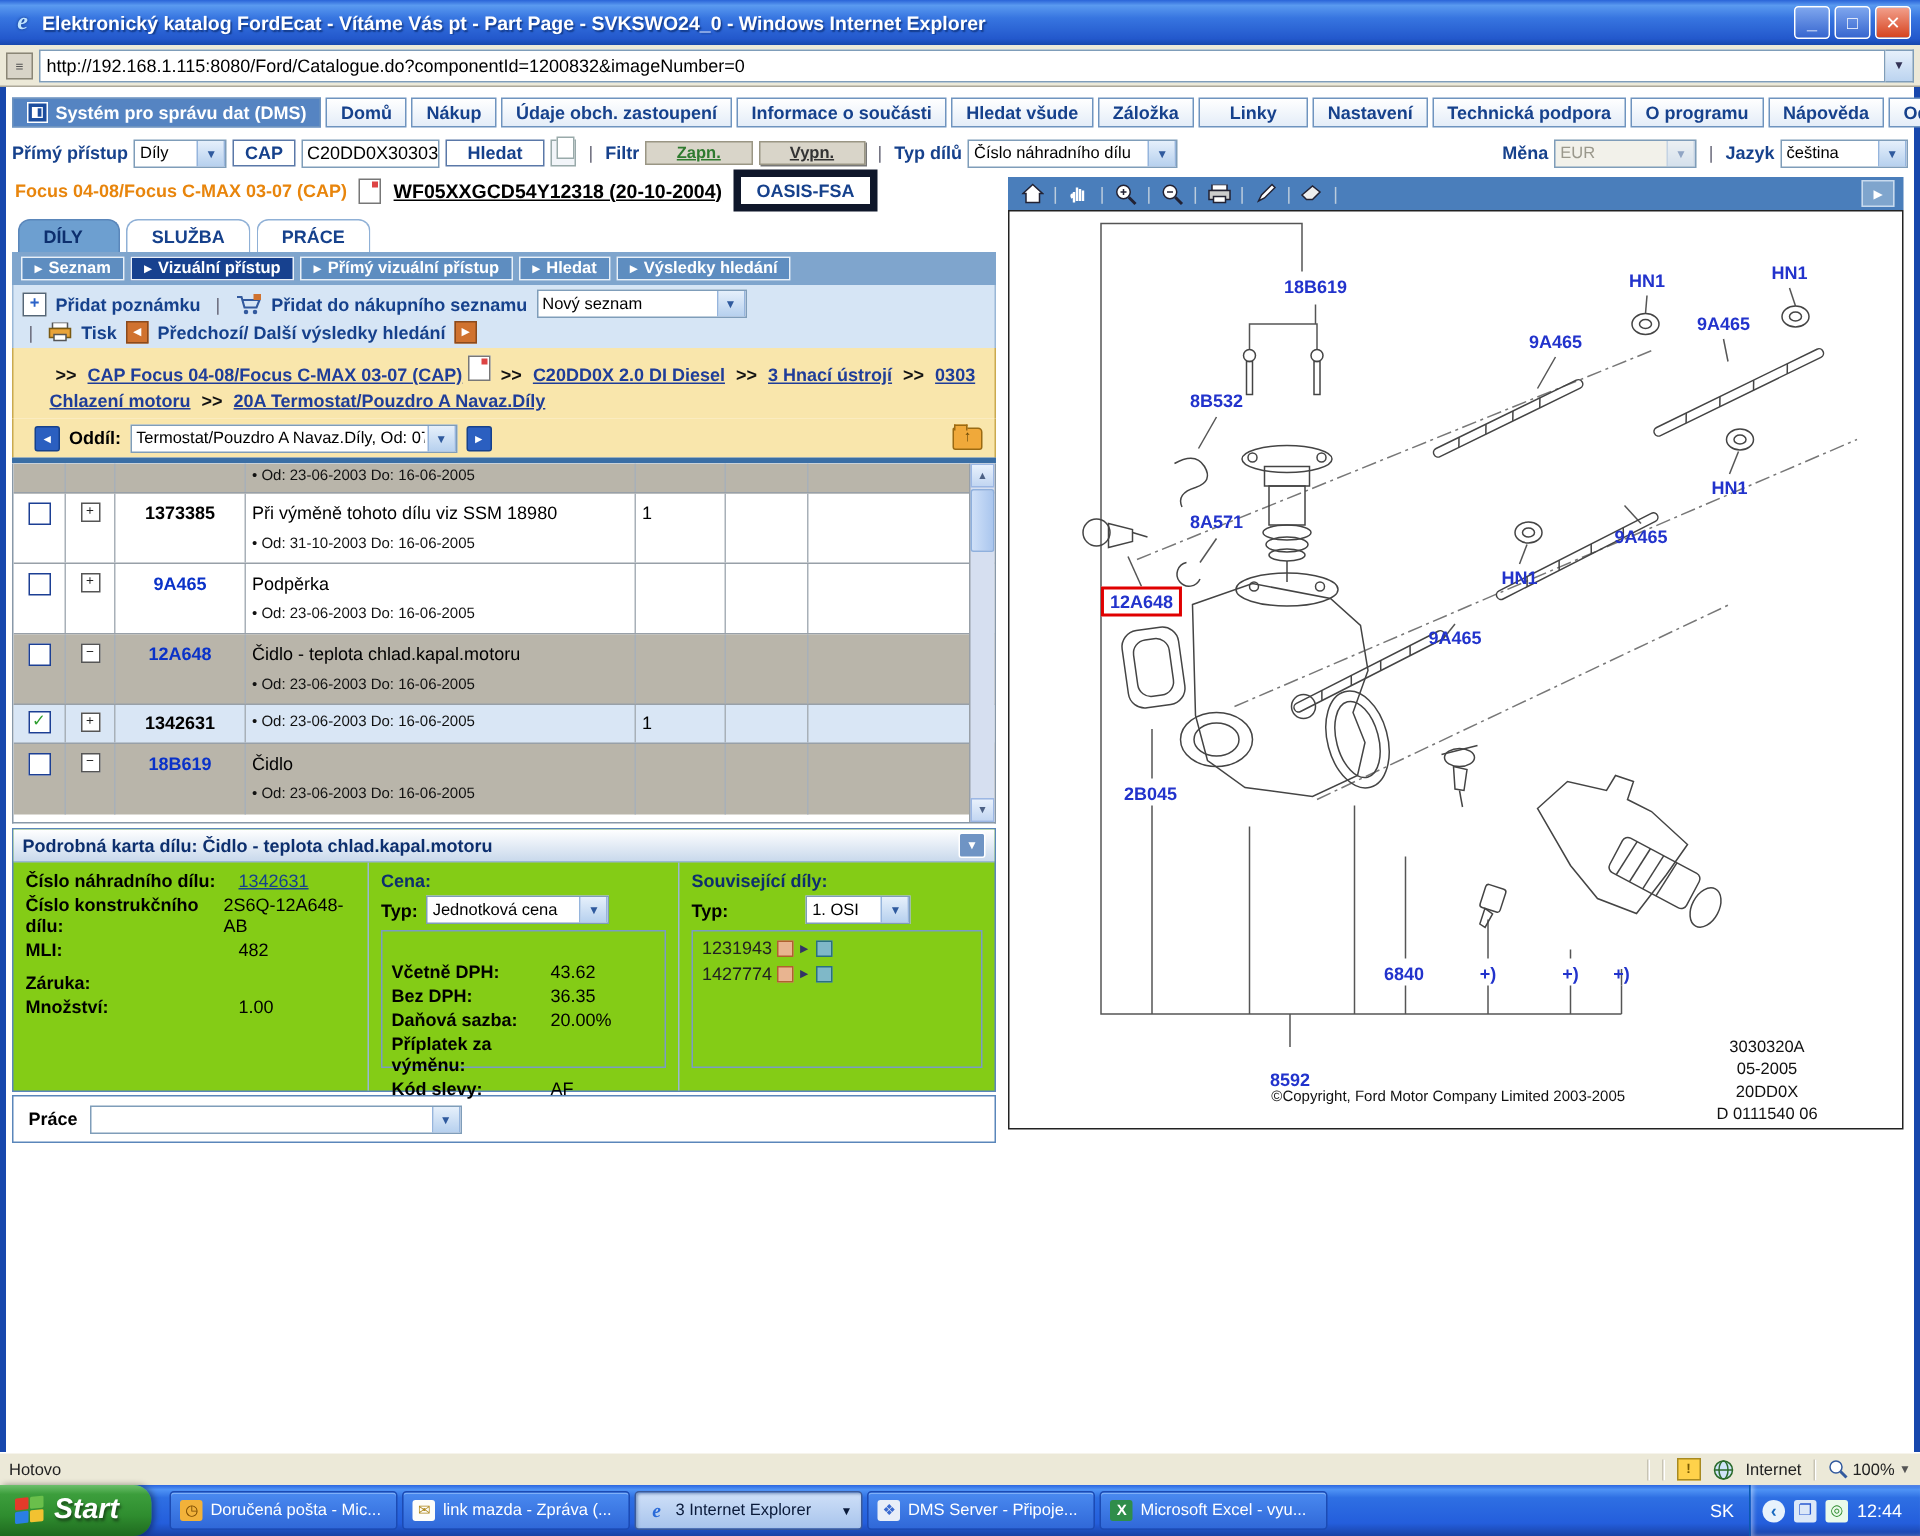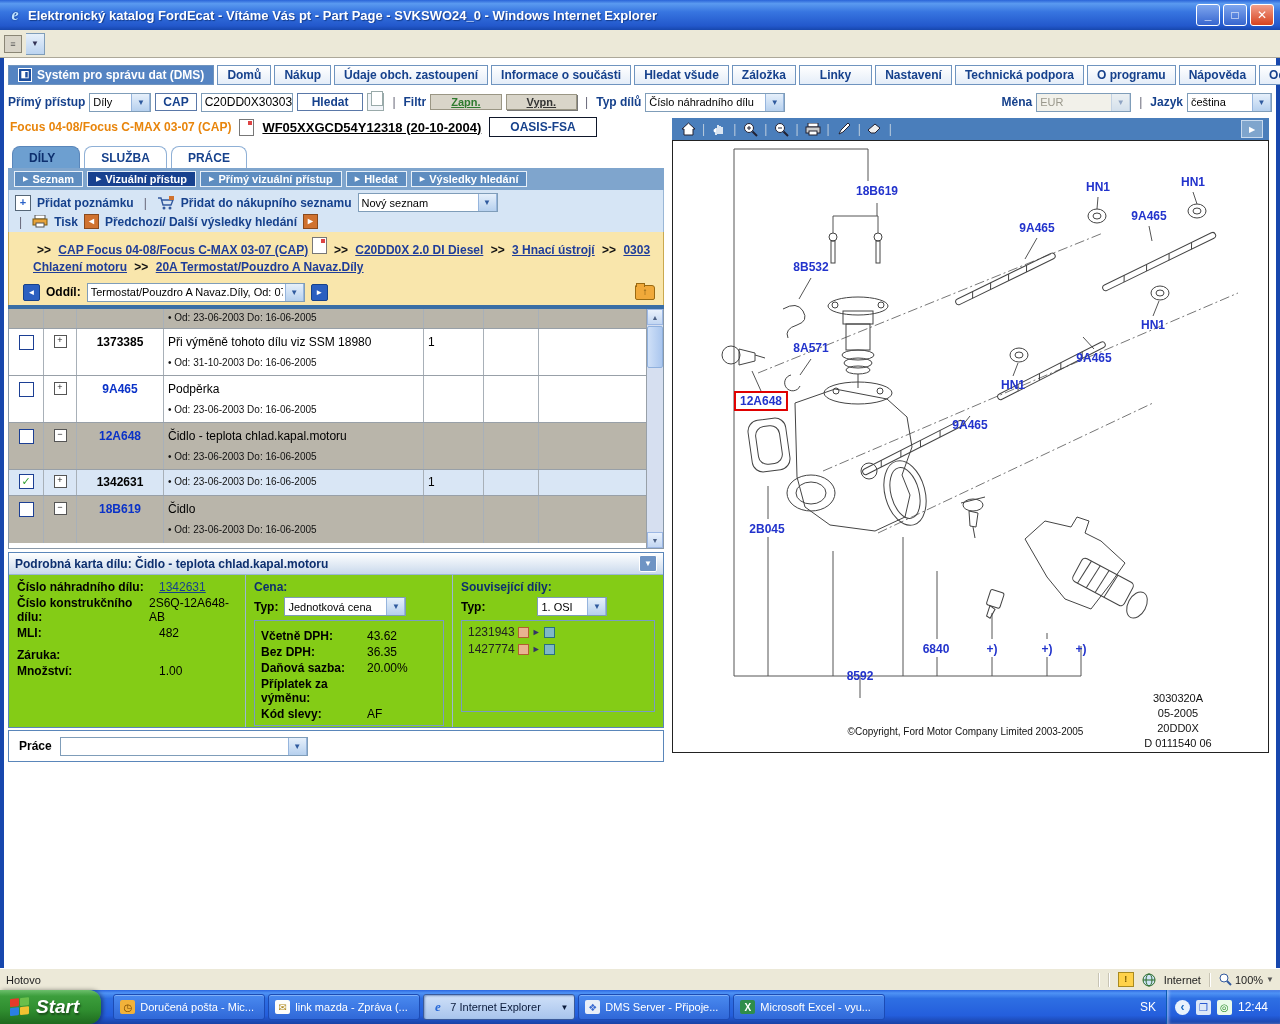--- a/index.html
+++ b/index.html
@@ -55,21 +55,21 @@
   .copy-ico{width:15px;height:16px;border:1px solid #9aa;background:#f2f5f9;position:relative;}
   .copy-ico:before{content:"";position:absolute;left:3px;top:-3px;width:10px;height:13px;border:1px solid #9aa;background:#fff;}
   .sep{color:#667;margin:0 4px;}
 
   
   .vehrow{position:absolute;left:10px;top:116px;width:1264px;height:22px;display:flex;align-items:center;gap:8px;}
   .veh-model{color:#e8850c;font-weight:bold;font-size:12px;}
   .doc-ico{width:13px;height:15px;background:#fff;border:1px solid #777;position:relative;display:inline-block;}
   .doc-ico:after{content:"";position:absolute;right:1px;top:1px;width:4px;height:4px;background:#d44;}
   .veh-vin{color:#000;font-weight:bold;text-decoration:underline;font-size:13px;}
-  .oasis{border:1px solid #0f172a;background:#fff;color:#16418c;font-weight:bold;font-size:12px;padding:2px 20px;}
+  .oasis{border:5px solid #0f172a;background:#fff;color:#16418c;font-weight:bold;font-size:12px;padding:2px 10px;}
 
   
   .leftpanel{position:absolute;left:8px;top:142px;width:656px;}
   .tabs{height:26px;display:flex;align-items:flex-end;gap:4px;padding-left:4px;}
   .tab{border:1px solid #8fb0d6;border-bottom:none;border-radius:8px 8px 0 0;background:#fff;color:#16418c;
     font-weight:bold;font-size:12px;padding:4px 16px 3px;}
   .tab.active{background:#6d9fd0;color:#0d2f6e;border-color:#5a86ba;padding-right:24px;}
   .subnav{height:22px;background:#7fa5cd;display:flex;align-items:center;gap:4px;padding-left:6px;}
   .snbtn{background:#5e8dc0;border:1px solid #e8f0f8;color:#fff;font-weight:bold;font-size:11px;
     padding:1px 8px;display:flex;align-items:center;gap:4px;white-space:nowrap;}
@@ -131,21 +131,21 @@
   .dcol1{width:237px;border-right:1px solid #9ab7d6;}
   .dcol2{width:207px;border-right:1px solid #9ab7d6;}
   .dcol3{flex:1;}
   .frow{display:flex;margin-bottom:2px;font-size:12px;}
   .frow .fl{font-weight:bold;color:#000;}
   .frow .fv{margin-left:auto;text-align:left;min-width:70px;}
   .dcol1 .fv{min-width:78px;}
   .dlink{color:#16418c;text-decoration:underline;}
   .colhead{color:#0d2f6e;font-weight:bold;font-size:12px;margin-bottom:3px;}
   .typrow{display:flex;align-items:center;gap:6px;margin-bottom:4px;font-size:12px;}
-  .pricebox{border:1px solid #7a9cc4;padding:8px 6px;height:106px;box-sizing:border-box;}
+  .pricebox{border:1px solid #7a9cc4;padding:20px 6px;height:92px;box-sizing:border-box;}
   .relbox{border:1px solid #7a9cc4;padding:4px 6px;height:92px;box-sizing:border-box;font-size:12px;}
   .relrow{display:flex;align-items:center;gap:3px;margin-bottom:3px;color:#222;}
   .sq-or{width:9px;height:9px;border:1px solid #b06030;background:#e8b490;}
   .sq-te{width:9px;height:9px;border:1px solid #2a7080;background:#7fb8c8;}
   .rel-arrow{color:#336;font-size:9px;}
   .pracebox{margin-top:2px;border:1px solid #5a86ba;height:32px;display:flex;align-items:center;gap:8px;padding:0 10px;box-sizing:border-box;}
 
   
   .rpanel{position:absolute;left:672px;top:118px;width:597px;}
   .rtoolbar{height:22px;background:#4a7ebb;display:flex;align-items:center;gap:2px;padding:0 6px;color:#dce8f5;}
@@ -200,20 +200,21 @@
   <div class="titlebar">
     <span class="ie-ico">e</span>
     <span class="tb-title">Elektronický katalog FordEcat - Vítáme Vás pt - Part Page - SVKSWO24_0 - Windows Internet Explorer</span>
     <span class="winbtn">_</span>
     <span class="winbtn">□</span>
     <span class="winbtn close">✕</span>
   </div>
 
   <div class="addressbar">
     <span class="addr-ico">≡</span>
+    <div class="addr-input">http://192.168.1.115:8080/Ford/Catalogue.do?componentId=1200832&amp;imageNumber=0</div>
     <div class="addr-drop">▼</div>
   </div>
 
   <div class="sideborder" style="left:0;"></div>
   <div class="sideborder" style="left:1276px;"></div>
 
   <div class="nav1">
     <button class="navbtn dms">
         <span class="dms-ico">◧</span>
         <span>Systém pro správu dat (DMS)</span>
@@ -754,21 +755,21 @@
       <span class="dlabel redbox" style="left:88px;top:250px;">12A648</span>
       <span class="dlabel" style="left:480px;top:177px;">HN1</span>
       <span class="dlabel" style="left:421px;top:210px;">9A465</span>
       <span class="dlabel" style="left:340px;top:237px;">HN1</span>
       <span class="dlabel" style="left:297px;top:277px;">9A465</span>
       <span class="dlabel" style="left:94px;top:381px;">2B045</span>
       <span class="dlabel" style="left:263px;top:501px;">6840</span>
       <span class="dlabel" style="left:319px;top:501px;">+)</span>
       <span class="dlabel" style="left:374px;top:501px;">+)</span>
       <span class="dlabel" style="left:408px;top:501px;">+)</span>
-      <span class="dlabel" style="left:187px;top:528px;">8592</span>
+      <span class="dlabel" style="left:187px;top:572px;">8592</span>
 
       <div class="refblock">
         <div>3030320A</div>
         <div>05-2005</div>
         <div>20DD0X</div>
         <div>D 0111540 06</div>
       </div>
       <div class="copyright">©Copyright, Ford Motor Company Limited 2003-2005</div>
     </div>
   </div>
@@ -811,21 +812,21 @@
       <div class="taskbtn">
         <span class="ticon" style="background:#f2b23a;color:#7a4a00;">◷</span>
         <span>Doručená pošta - Mic...</span>
       </div>
       <div class="taskbtn">
         <span class="ticon" style="background:#fdfdfa;color:#b08a20;">✉</span>
         <span>link mazda - Zpráva (...</span>
       </div>
       <div class="taskbtn active">
         <span class="ticon" style="background:transparent;color:#2a6ad8;font:bold italic 13px 'Liberation Serif',serif;">e</span>
-        <span>7 Internet Explorer</span>
+        <span>3 Internet Explorer</span>
         <span class="tb-drop">▼</span>
       </div>
       <div class="taskbtn">
         <span class="ticon" style="background:#e8eef8;color:#3a6ad0;">❖</span>
         <span>DMS Server - Připoje...</span>
       </div>
       <div class="taskbtn">
         <span class="ticon" style="background:#2f8d4a;color:#fff;">X</span>
         <span>Microsoft Excel - vyu...</span>
       </div>

